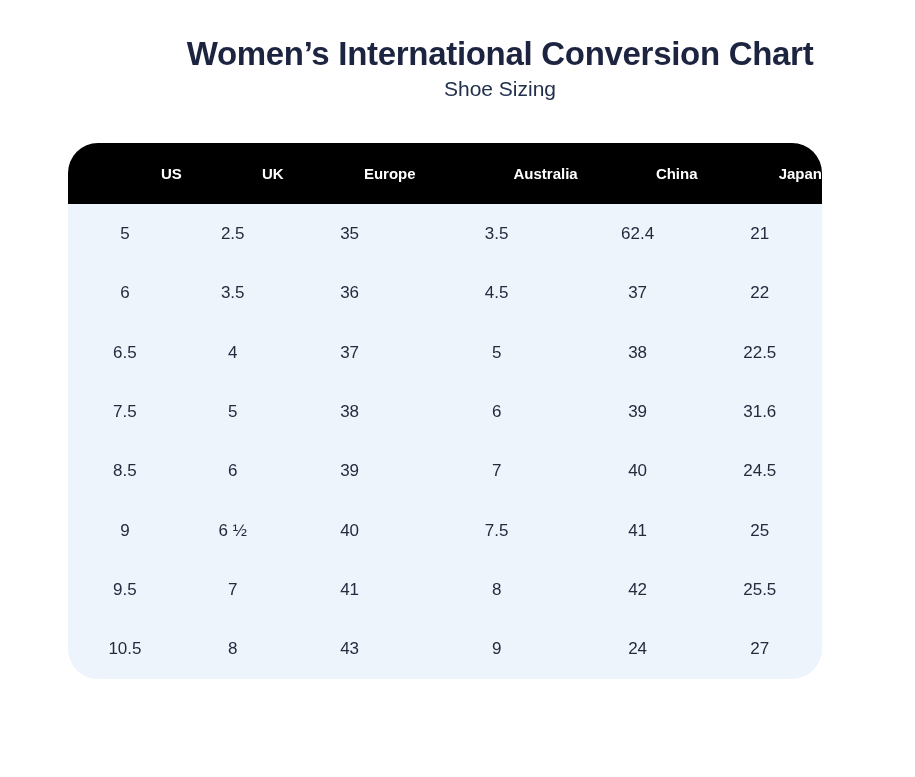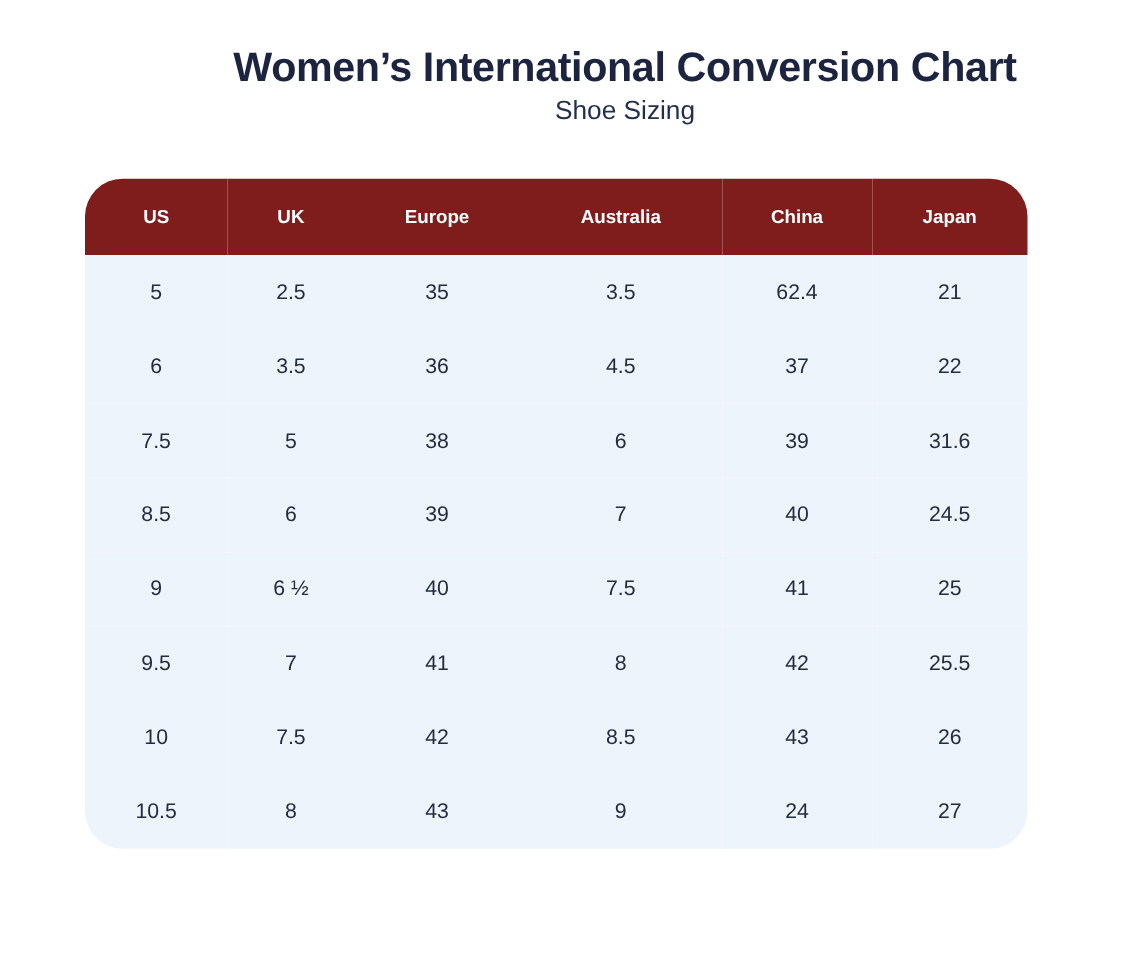--- a/index.html
+++ b/index.html
@@ -32,26 +32,26 @@
     font-weight: 400;
     color: #22304d;
   }
   table.size-table {
     width: 754px;
     margin-top: 43px;
     border-collapse: separate;
     border-spacing: 0;
   }
   .size-table thead th {
-    background: #7f1d1d;
+    background: #000000;
     color: #ffffff;
     font-size: 15px;
     font-weight: 700;
     height: 61px;
-    text-align: center;
+    text-align: right;
     vertical-align: middle;
     padding: 0;
   }
   .size-table thead th:first-child { border-top-left-radius: 30px; }
   .size-table thead th:last-child  { border-top-right-radius: 30px; }
   .size-table tbody td {
     background: #eef4fb;
     color: #232b3e;
     font-size: 17px;
     font-weight: 400;
@@ -100,20 +100,28 @@
       </tr>
       <tr>
         <td>6</td>
         <td>3.5</td>
         <td>36</td>
         <td>4.5</td>
         <td>37</td>
         <td>22</td>
       </tr>
       <tr>
+        <td>6.5</td>
+        <td>4</td>
+        <td>37</td>
+        <td>5</td>
+        <td>38</td>
+        <td>22.5</td>
+      </tr>
+      <tr>
         <td>7.5</td>
         <td>5</td>
         <td>38</td>
         <td>6</td>
         <td>39</td>
         <td>31.6</td>
       </tr>
       <tr>
         <td>8.5</td>
         <td>6</td>
@@ -132,28 +140,20 @@
       </tr>
       <tr>
         <td>9.5</td>
         <td>7</td>
         <td>41</td>
         <td>8</td>
         <td>42</td>
         <td>25.5</td>
       </tr>
       <tr>
-        <td>10</td>
-        <td>7.5</td>
-        <td>42</td>
-        <td>8.5</td>
-        <td>43</td>
-        <td>26</td>
-      </tr>
-      <tr>
         <td>10.5</td>
         <td>8</td>
         <td>43</td>
         <td>9</td>
         <td>24</td>
         <td>27</td>
       </tr>
     </tbody>
   </table>
 </div>

